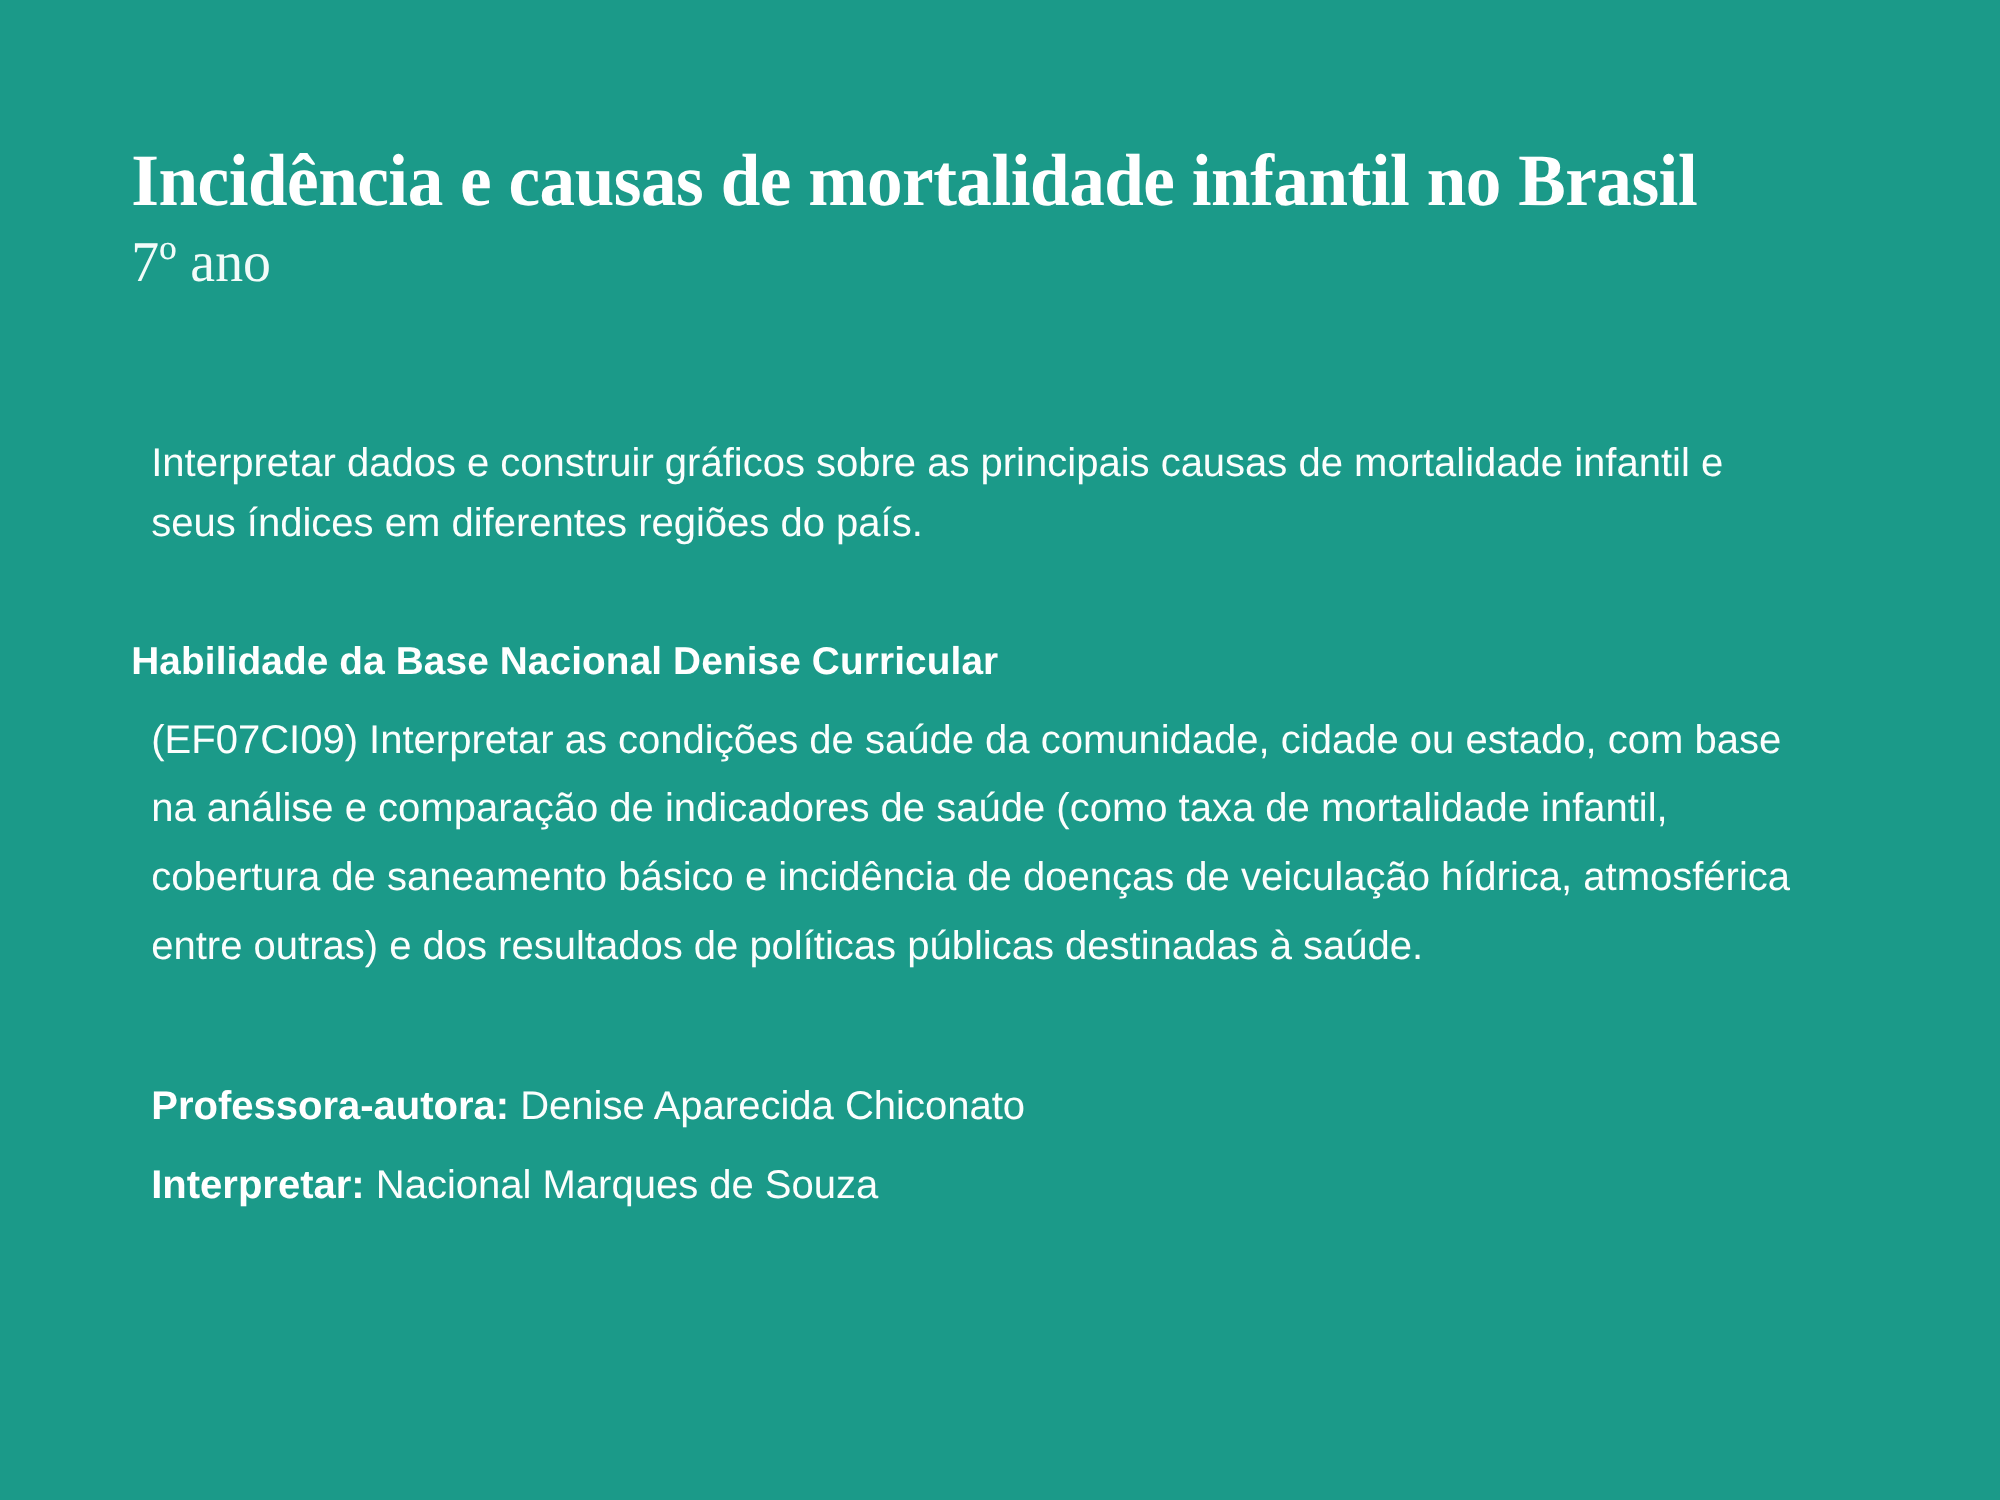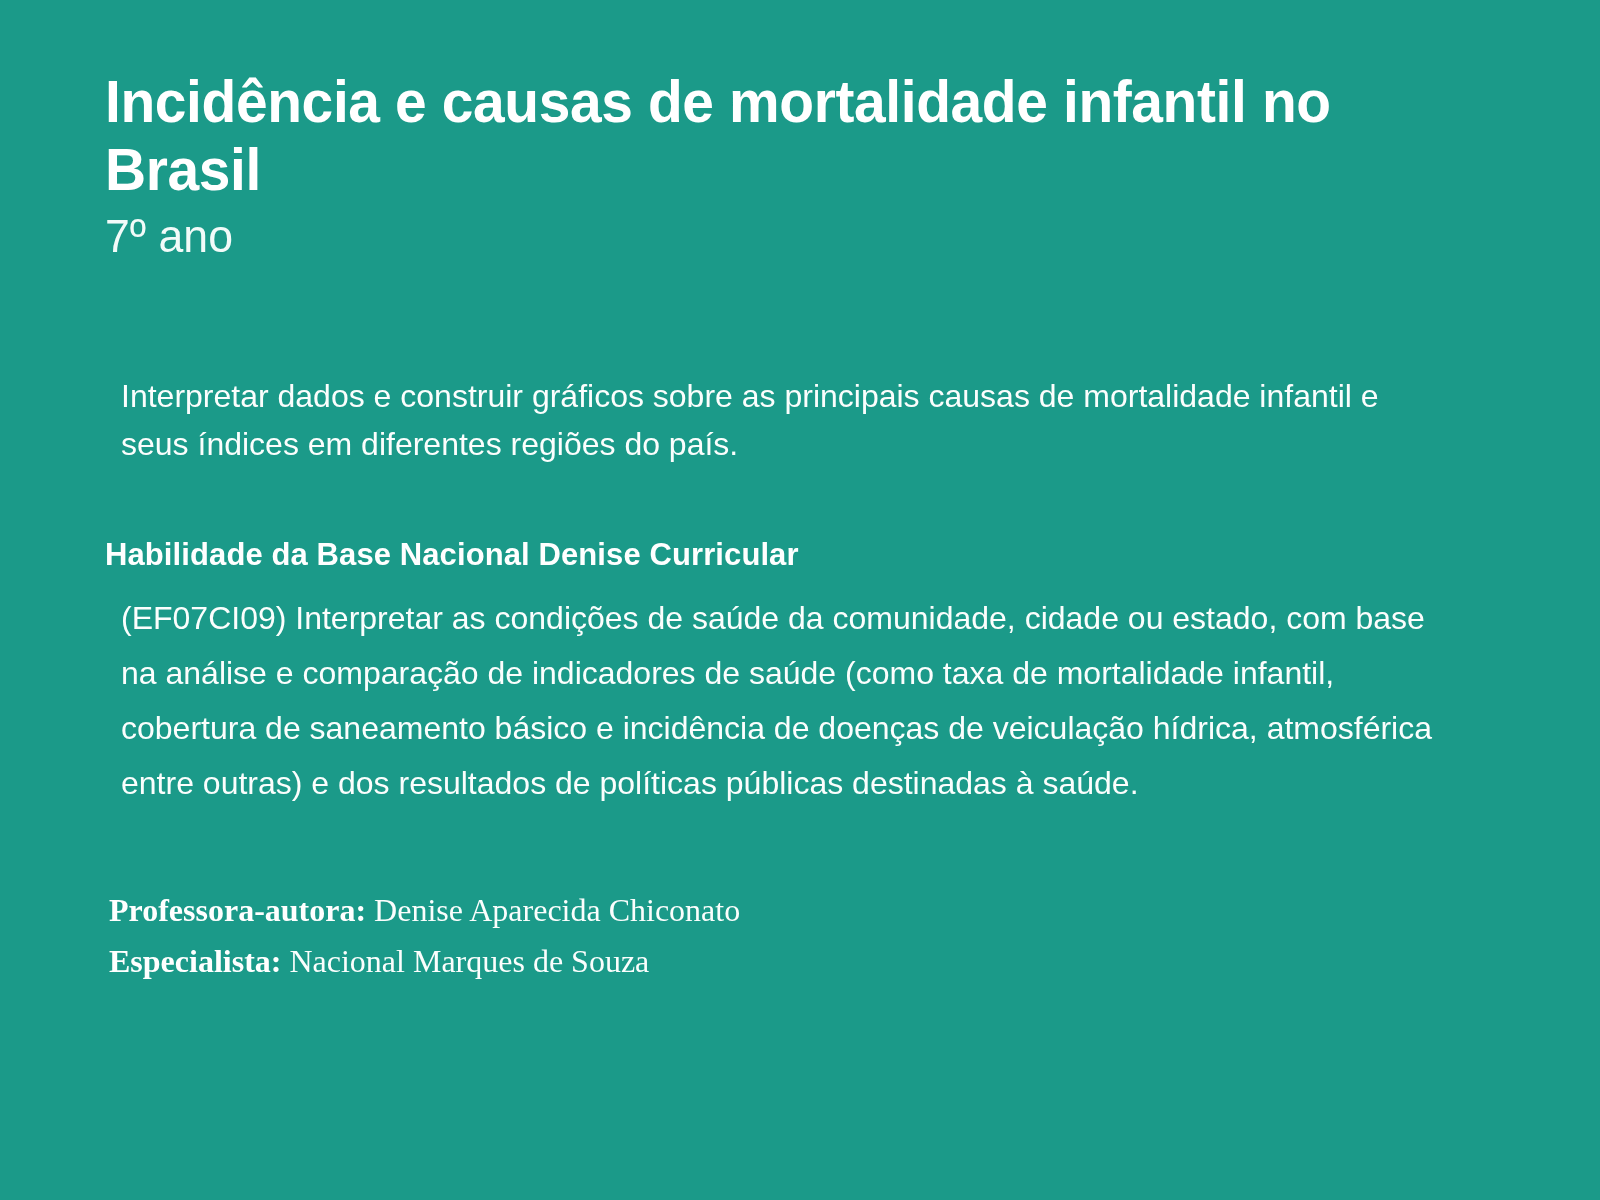--- a/index.html
+++ b/index.html
@@ -21,21 +21,22 @@
   .slide {
     position: relative;
     width: 1600px;
     height: 1200px;
     box-sizing: border-box;
     padding: 0 105px;
   }
 
   
   .title-block {
-    padding-top: 68px;
+    padding-top: 110px;
+    font-family: Liberation Serif, serif;
   }
 
   .slide-title {
     margin: 0;
     font-size: 59px;
     font-weight: 700;
     line-height: 1.16;
     letter-spacing: -0.4px;
     max-width: 1360px;
     transform: scaleX(0.965);
@@ -90,27 +91,26 @@
     line-height: 1.72;
     max-width: 1360px;
   }
 
   
   .credits {
     margin-top: 76px;
   }
 
   .credit-line {
-    margin: 4px;
+    margin: 16px;
     font-size: 32px;
     font-weight: 300;
     line-height: 1.47;
     color: #fbfefd;
     white-space: nowrap;
-    font-family: Liberation Serif, serif;
   }
 
   .credit-label {
     font-weight: 700;
     color: #ffffff;
   }
 
   .credit-value {
     font-weight: 300;
   }
@@ -133,18 +133,18 @@
     <h2 class="section-heading">Habilidade da Base Nacional Denise Curricular</h2>
     <p class="section-body">(EF07CI09) Interpretar as condições de saúde da comunidade, cidade ou estado, com base na análise e comparação de indicadores de saúde (como taxa de mortalidade infantil, cobertura de saneamento básico e incidência de doenças de veiculação hídrica, atmosférica entre outras) e dos resultados de políticas públicas destinadas à saúde.</p>
   </div>
 
   <div class="credits">
     <p class="credit-line">
       <span class="credit-label">Professora-autora:</span>
       <span class="credit-value">Denise Aparecida Chiconato</span>
     </p>
     <p class="credit-line">
-      <span class="credit-label">Especialista:</span>
+      <span class="credit-label">Interpretar:</span>
       <span class="credit-value">Nacional Marques de Souza</span>
     </p>
   </div>
 
 </div>
 
 </body></html>

